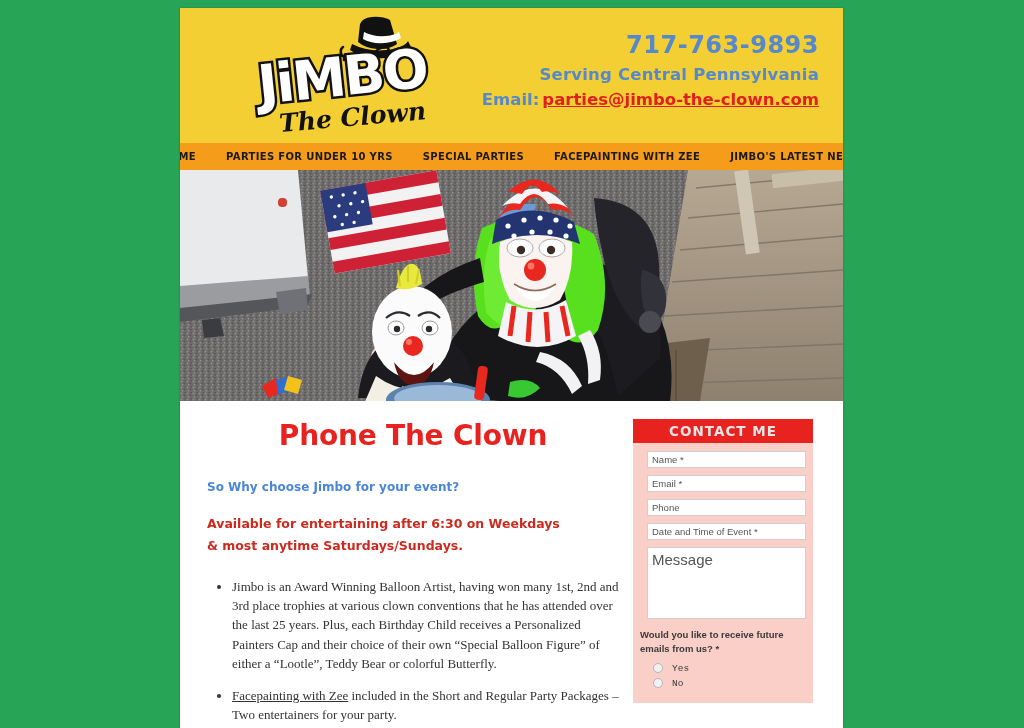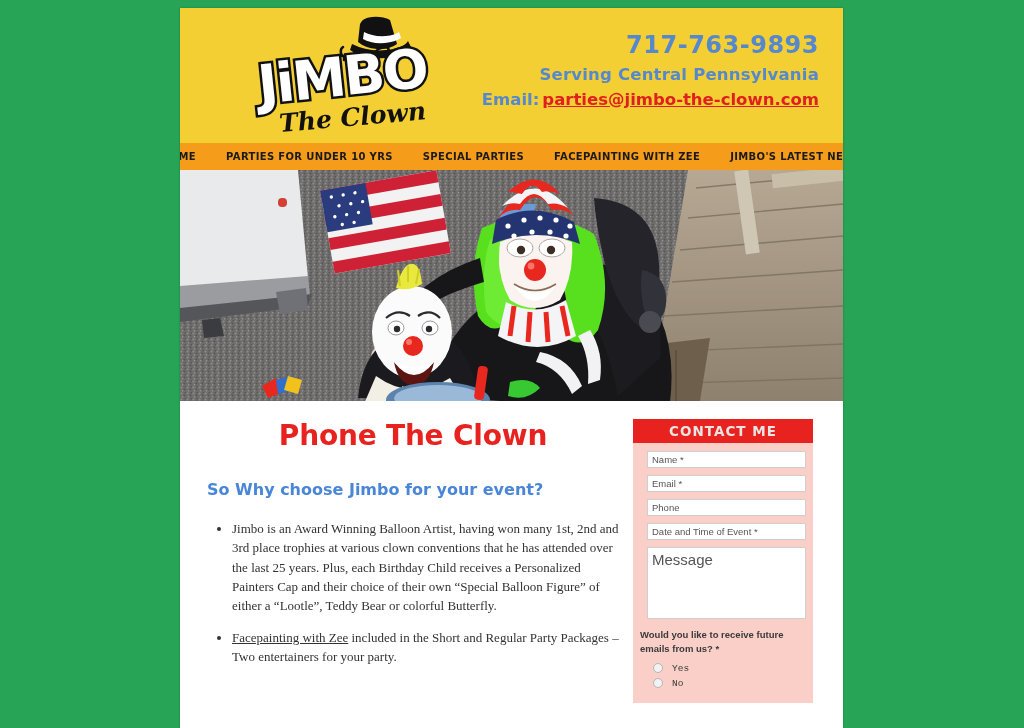--- a/index.html
+++ b/index.html
@@ -114,21 +114,21 @@
     text-align: center;
     font-family: "DejaVu Sans", sans-serif;
     font-size: 28px;
     font-weight: bold;
     color: #e8231f;
     letter-spacing: -.2px;
   }
   h2.subtitle {
     margin: 28px 0 0 5px;
     font-family: "DejaVu Sans", sans-serif;
-    font-size: 16px;
+    font-size: 12px;
     font-weight: bold;
     color: #4a86d8;
   }
   .avail {
     margin: 19px 0 0 5px;
     font-family: "DejaVu Sans", sans-serif;
     font-size: 12.5px;
     font-weight: bold;
     color: #cc2a1e;
     line-height: 1.75;
@@ -431,20 +431,21 @@
         <rect x="296" y="196" width="10" height="34" rx="4" fill="#e8271f" transform="rotate(8 301 213)"></rect>
       </g>
     </svg>
   </div>
 
   <div class="main">
 
     <div class="content">
       <h1 class="title">Phone The Clown</h1>
       <h2 class="subtitle">So Why choose Jimbo for your event?</h2>
+      <div class="avail">Available for entertaining after 6:30 on Weekdays &amp; most anytime Saturdays/Sundays.</div>
 
       <ul class="bullets">
         <li>
           <span>Jimbo is an Award Winning Balloon Artist, having won many 1st, 2nd and 3rd place trophies at various clown conventions that he has attended over the last 25 years. Plus, each Birthday Child receives a Personalized Painters Cap and their choice of their own “Special Balloon Figure” of either a “Lootle”, Teddy Bear or colorful Butterfly.</span>
         </li>
         <li>
           <span class="ulink">Facepainting with Zee</span><span> included in the Short and Regular Party Packages – Two entertainers for your party.</span>
         </li>
 
       </ul>

